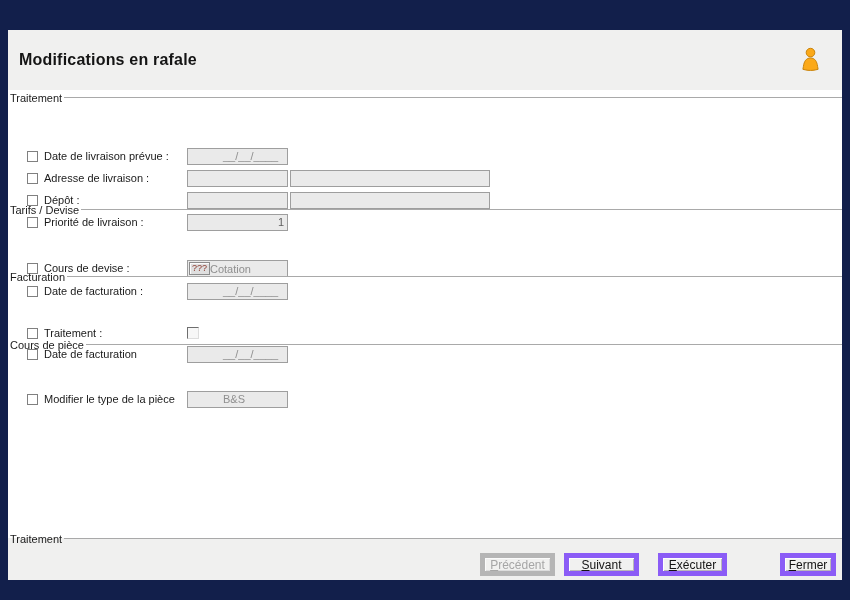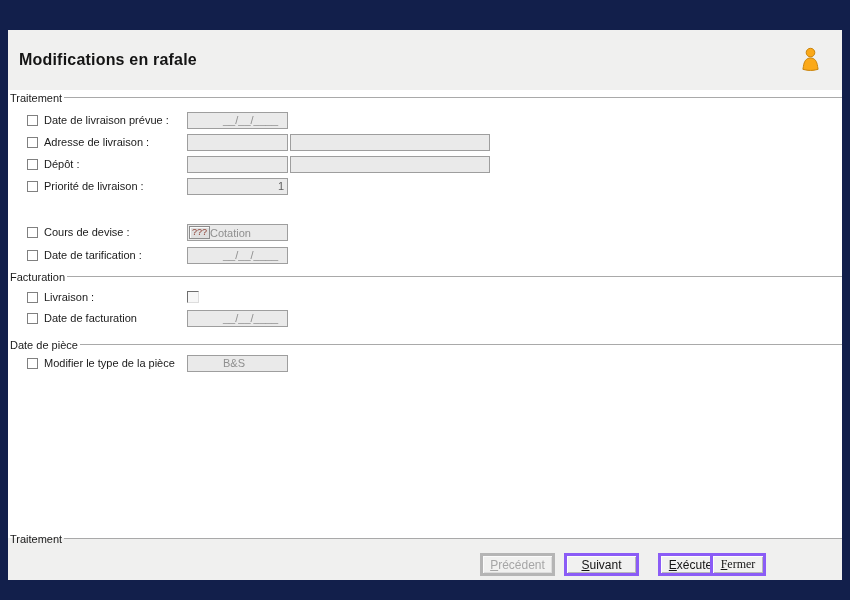--- a/index.html
+++ b/index.html
@@ -31,21 +31,21 @@
   .group-head {
     position: absolute; left: 2px; right: 0; height: 13px;
     display: flex; align-items: center;
     font-size: 11px; color: #1A1A1A; white-space: nowrap;
   }
   .group-head .rule {
     flex: 1; height: 0; border-top: 1px solid #A9A9A9; margin-left: 2px;
   }
 
   
-  .row { position: absolute; left: 0; right: 8px; height: 17px; }
+  .row { position: absolute; left: 0; right: 8px; height: 17px; margin-top: 36px; }
   .cb {
     position: absolute; left: 19px; top: 3px;
     width: 11px; height: 11px;
     background: #FFFFFF;
     border: 1px solid #808080;
   }
   .rlabel {
     position: absolute; left: 36px; top: 0;
     font-size: 11px; color: #1A1A1A; line-height: 17px; white-space: nowrap;
   }
@@ -78,35 +78,35 @@
   }
 
   
   .ftr {
     position: absolute; left: 0; top: 508px; right: 0; height: 42px;
     background: #F0F0EF;
   }
   .btn {
     position: absolute; top: 523px; height: 23px;
     background: #F1F1F0;
-    border: 3px solid #8b5cf6;
+    border: 5px solid #8b5cf6;
     box-shadow: inset 1px 1px 0 #FDFDFD, inset -1px -1px 0 #B9B9B9;
     font-family: "Liberation Sans", sans-serif;
     font-size: 12px; color: #141414;
     text-align: center; cursor: default;
   }
   .btn.disabled {
     color: #A6A6A6;
     border-color: #B5B5B5;
     box-shadow: inset 1px 1px 0 #FBFBFB, inset -1px -1px 0 #DDDDDD;
   }
   .b-prec { left: 472px; width: 75px; }
   .b-suiv { left: 556px; width: 75px; }
   .b-exec { left: 650px; width: 69px; }
-  .b-ferm { left: 702px; width: 56px; font-family: Liberation Serif, serif; }
+  .b-ferm { left: 772px; width: 56px; }
 </style>
 </head>
 <body>
 
 <div class="dialog">
 
   <div class="hdr">
     <div class="title">Modifications en rafale</div>
     <div class="person">
       <svg width="23" height="28" viewBox="0 0 23 28">
@@ -140,55 +140,59 @@
     <span class="field f1"></span>
     <span class="field f2"></span>
   </div>
 
   <div class="row" style="top:148px">
     <span class="cb"></span>
     <span class="rlabel">Priorité de livraison :</span>
     <span class="field f1 num">1</span>
   </div>
 
+  <div class="group-head" style="top:173px">
+    <span>Tarifs / Devise</span>
+    <span class="rule"></span>
+  </div>
 
   <div class="row" style="top:194px">
     <span class="cb"></span>
     <span class="rlabel">Cours de devise :</span>
     <span class="field f1 flexbox">
       <span class="qbtn">???</span>
       <span class="cotation">Cotation</span>
     </span>
   </div>
 
   <div class="row" style="top:217px">
     <span class="cb"></span>
-    <span class="rlabel">Date de tarification :</span>
+    <span class="rlabel">Date de facturation :</span>
     <span class="field f1">__/__/____</span>
   </div>
 
   <div class="group-head" style="top:240px">
     <span>Facturation</span>
     <span class="rule"></span>
   </div>
 
   <div class="row" style="top:259px">
     <span class="cb"></span>
-    <span class="rlabel">Livraison :</span>
+    <span class="rlabel">Traitement :</span>
     <span class="valcb"></span>
   </div>
 
   <div class="row" style="top:280px">
     <span class="cb"></span>
     <span class="rlabel">Date de facturation</span>
     <span class="field f1">__/__/____</span>
   </div>
 
   <div class="group-head" style="top:308px">
-    <span>Date de pièce</span>
+    <span>Cours de pièce</span>
     <span class="rule"></span>
   </div>
 
   <div class="row" style="top:325px">
     <span class="cb"></span>
     <span class="rlabel">Modifier le type de la pièce</span>
     <span class="field f1">B&amp;S</span>
   </div>
 
   <div class="ftr"></div>

